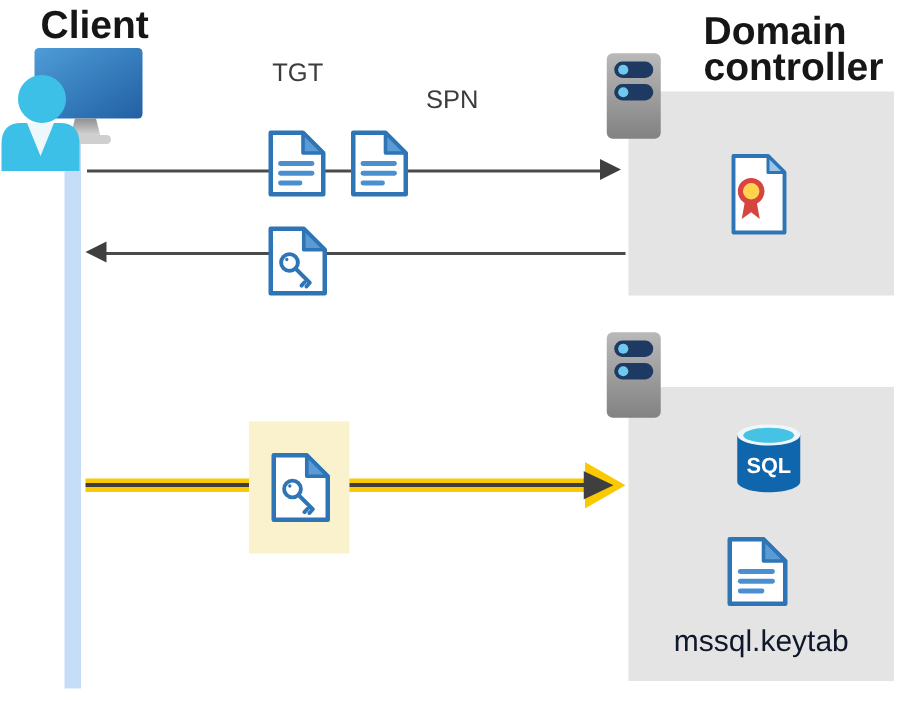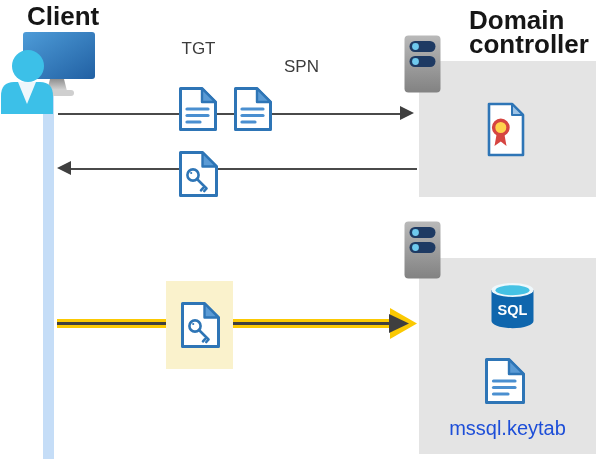--- a/index.html
+++ b/index.html
@@ -4,21 +4,21 @@
 <style>
   html,body{margin:0;padding:0;background:#ffffff;}
   .canvas{
     position:relative;width:600px;height:468px;background:#ffffff;
     font-family:"Liberation Sans",sans-serif;overflow:hidden;
   }
   .abs{position:absolute;}
   
   .h-label{font-weight:bold;color:#161616;font-size:26px;line-height:24px;}
   .small-label{font-size:17px;color:#3c3c3c;text-align:center;}
-  .file-label{font-size:20px;color:#1d4ed8;text-align:center;}
+  .file-label{font-size:20px;color:#0f172a;text-align:center;}
   
   .gbox{background:#e4e4e4;}
   
   .lifeline{left:43px;top:96px;width:11px;height:363px;background:#c5ddf7;}
   
   .hline{height:2px;background:#4a4a4a;}
   .head-right{width:0;height:0;border-top:7.5px solid transparent;border-bottom:7.5px solid transparent;border-left:14px solid #3f3f3f;}
   .head-left{width:0;height:0;border-top:7.5px solid transparent;border-bottom:7.5px solid transparent;border-right:14px solid #3f3f3f;}
   
   .yband{left:57px;top:319px;width:337px;height:9px;

